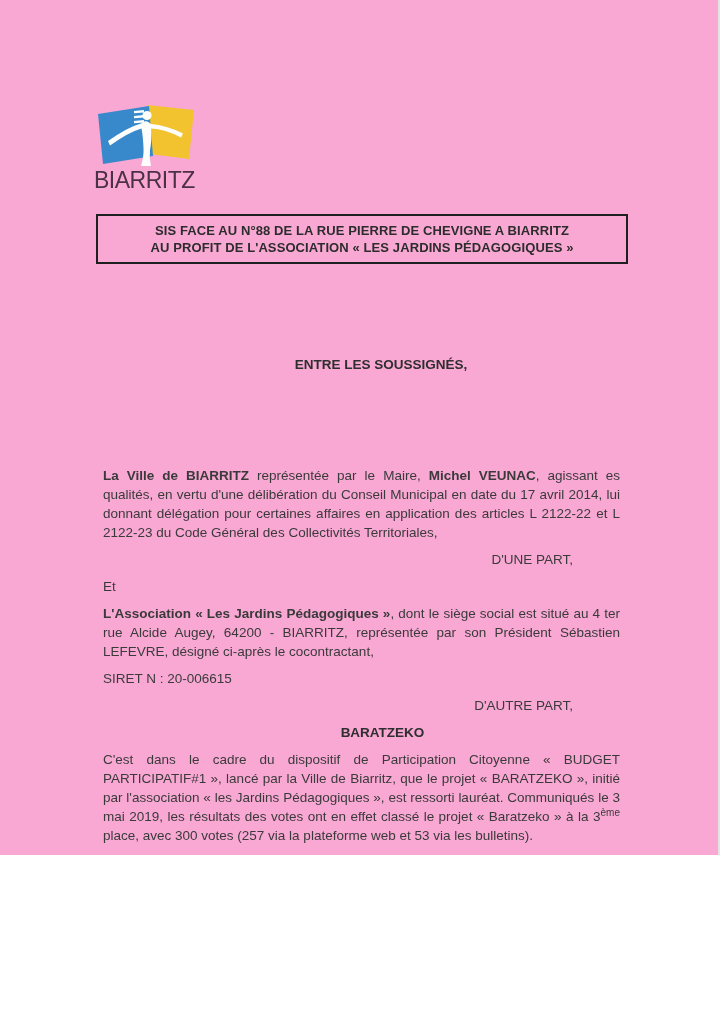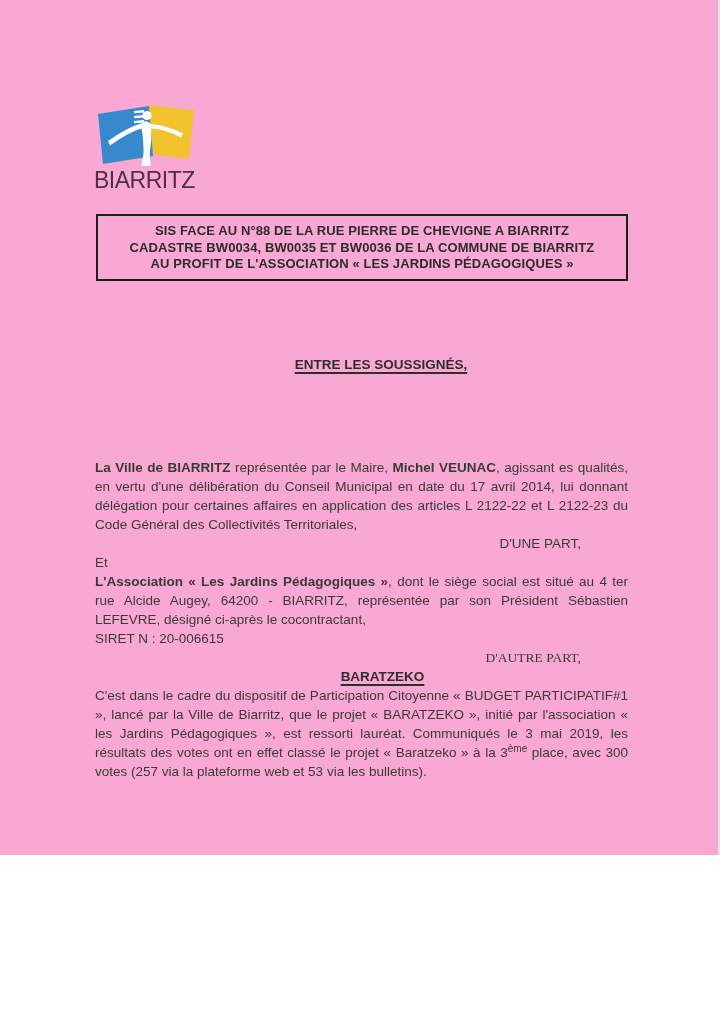--- a/index.html
+++ b/index.html
@@ -44,44 +44,43 @@
   
   .heading-soussignes {
     position: absolute;
     left: 0; top: 357px; width: 720px;
     text-align: center;
     font-weight: bold;
     font-size: 13.5px;
     color: #2e2e2e;
   }
   .u {
-    text-decoration: underline;
     text-underline-offset: 3px;
     text-decoration-thickness: 1.5px;
     padding-left: 42px;
   }
   .b { font-weight: bold; }
   
   .content {
     position: absolute;
     left: 95px; top: 458px;
     width: 533px;
     font-size: 13.5px;
     line-height: 19px;
     color: #3a3a3a;
   }
-  .content p { margin: 0; }
+  .content p { margin: 8px; }
   .just { text-align: justify; }
   .right { text-align: right; padding-right: 47px; }
   .center { text-align: center; }
   .dune   { margin-top: 2px; }
   .et     { margin-top: 8px; }
   .p2     { margin-top: 9px; }
   .siret  { margin-top: 9px; }
-  .dautre { margin-top: 7px; font-family: Liberation Serif, serif; }
+  .dautre { margin-top: 7px; }
   .preamb-h { margin-top: 26px; font-size: 13.5px; color: #2e2e2e; }
   .prep1  { margin-top: 25px; }
   .prep2  { margin-top: 9px; }
   sup { font-size: 10px; line-height: 0; }
   
   .footer {
     position: absolute;
     left: 0; top: 905px; width: 720px;
     text-align: right;
     font-size: 12.5px;
@@ -116,21 +115,20 @@
       <path d="M14,41 Q34,27 47,23.5 L49,22 Q52,20.5 55,22.5 L57,24 Q72,25 89,33.5 L87,37.5 Q71,29 57,28.5 Q58,40 56,50 Q55,58 57,66 L47,66 Q50,56 49.5,48 Q49,36 47.5,28.5 Q35,32 16,45.5 Z" fill="#fdfdfc"></path>
       <rect x="40" y="10.5" width="10" height="2.4" fill="#fdfdfc" transform="rotate(-5 45 12)"></rect>
       <rect x="40" y="15.5" width="10" height="2.4" fill="#fdfdfc" transform="rotate(-5 45 17)"></rect>
       <rect x="40" y="20.5" width="10" height="2.4" fill="#fdfdfc" transform="rotate(-5 45 22)"></rect>
     </svg>
     <div class="brand">BIARRITZ</div>
   </div>
 
   <div class="title-box">
     <div>SIS FACE AU N°88 DE LA RUE PIERRE DE CHEVIGNE A BIARRITZ</div>
-    <div>CADASTRE BW0034, BW0035 ET BW0036 DE LA COMMUNE DE BIARRITZ</div>
     <div>AU PROFIT DE L'ASSOCIATION « LES JARDINS PÉDAGOGIQUES »</div>
   </div>
 
   <div class="heading-soussignes">
     <span class="u">ENTRE LES SOUSSIGNÉS,</span>
   </div>
 
   <div class="content">
 
     <p class="just"><span class="b">La Ville de BIARRITZ</span><span> représentée par le Maire, </span><span class="b">Michel VEUNAC</span><span>, agissant es qualités, en vertu d'une délibération du Conseil Municipal en date du 17 avril 2014, lui donnant délégation pour certaines affaires en application des articles L 2122-22 et L 2122-23 du Code Général des Collectivités Territoriales,</span></p>

